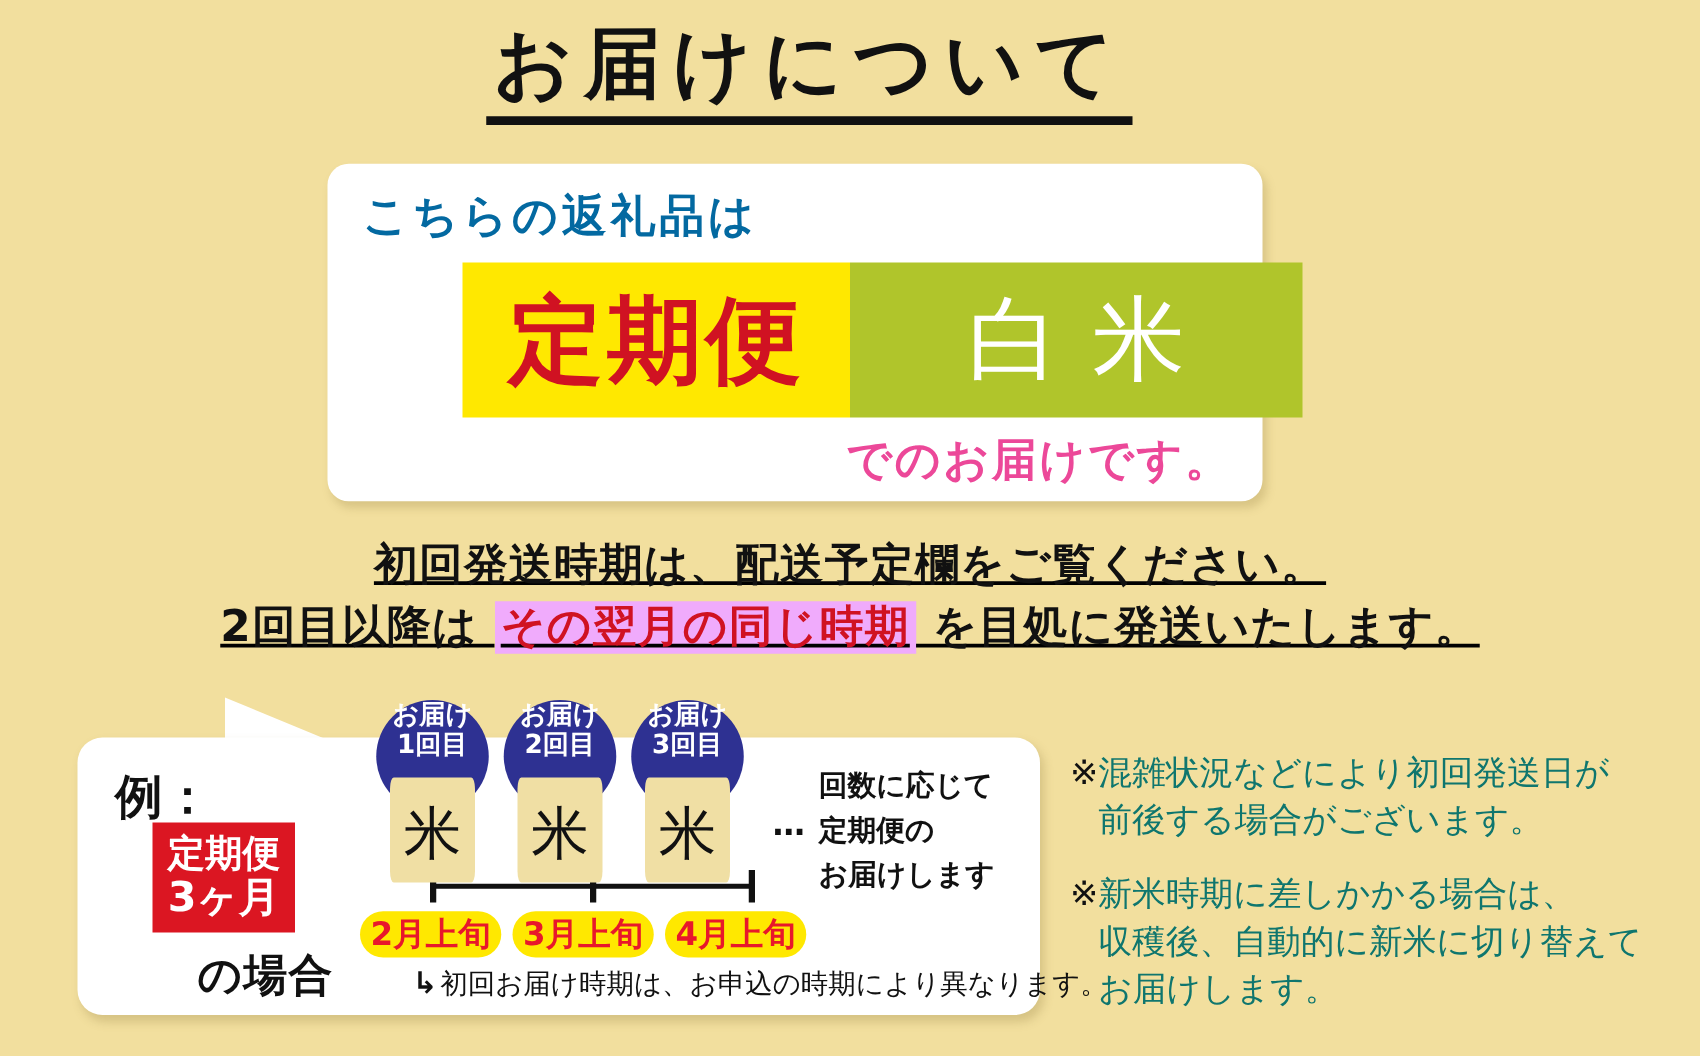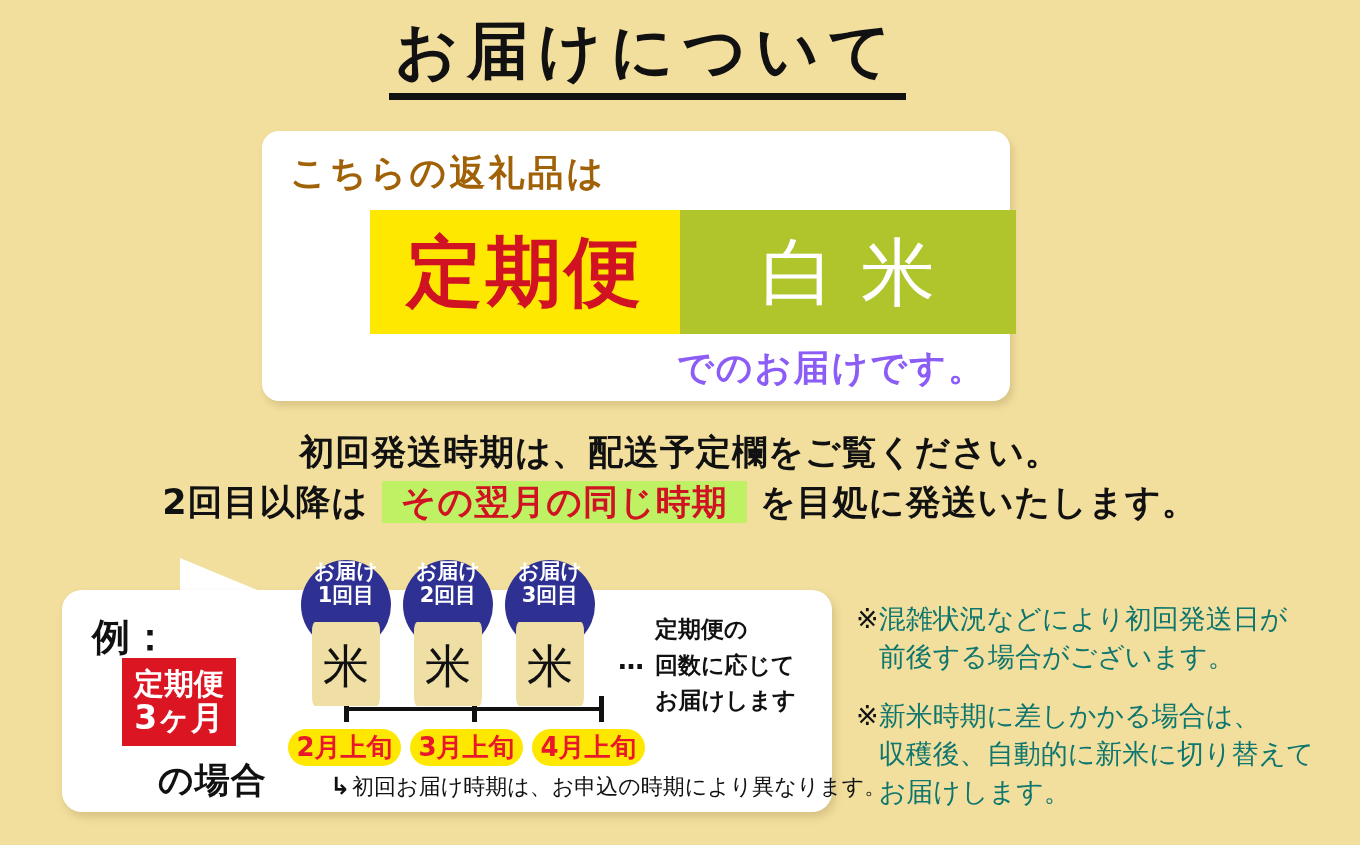--- a/index.html
+++ b/index.html
@@ -45,21 +45,21 @@
     border-radius: 17px;
     box-shadow: 3px 5px 7px rgba(150,130,70,0.28);
   }
   #card-lead {
     position: absolute;
     left: 28px;
     top: 18px;
     font-size: 36px;
     font-weight: 700;
     letter-spacing: 3px;
-    color: #a16207;
+    color: #0369a1;
   }
   #badge-row {
     position: absolute;
     left: 108px;
     top: 79px;
     display: flex;
   }
   .badge {
     display: flex;
     align-items: center;
@@ -71,61 +71,62 @@
     background: #FFE800;
   }
   #badge-teikibin .badge-text {
     font-size: 76px;
     font-weight: 700;
     color: #D01222;
     letter-spacing: 3px;
     line-height: 1;
   }
   #badge-hakumai {
-    width: 336px;
+    width: 362px;
     background: #B0C52B;
   }
   #badge-hakumai .badge-text {
     font-size: 74px;
     font-weight: 400;
     color: #FFFFFF;
     letter-spacing: 26px;
     text-indent: 26px;
     line-height: 1;
   }
   #card-tail {
     position: absolute;
     right: 24px;
     bottom: 8px;
     font-size: 36px;
     font-weight: 700;
     letter-spacing: 2px;
-    color: #8b5cf6;
+    color: #ec4899;
   }
 
   
   #notice-lines {
     position: absolute;
     left: 0;
     top: 428px;
     width: 1360px;
     text-align: center;
+    text-decoration: underline;
   }
   .notice-line {
     font-size: 35px;
     font-weight: 700;
     letter-spacing: 1px;
     color: #111111;
     line-height: 1.42;
     white-space: nowrap;
   }
   .hl-yellow {
-    background: #bef264;
+    background: #f0abfc;
     color: #D01222;
-    padding: 1px 19px;
+    padding: 1px 5px;
   }
 
   
   #example-card {
     position: absolute;
     left: 62px;
     top: 590px;
     width: 770px;
     height: 222px;
     background: #FFFFFF;
@@ -402,22 +403,22 @@
     <span class="step-circle-line">お届け</span>
     <span class="step-circle-line">3回目</span>
   </div>
   <div class="rice-bag">
     <span class="rice-bag-glyph">米</span>
   </div>
 </div>
 
 <div id="ellipsis-dots">…</div>
 <div id="repeat-note">
+  <div>回数に応じて</div>
   <div>定期便の</div>
-  <div>回数に応じて</div>
   <div>お届けします</div>
 </div>
 
 <div id="measure-bar">
   <div class="measure-tick" id="tick-1"></div>
   <div class="measure-tick" id="tick-2"></div>
   <div class="measure-tick" id="tick-3"></div>
 </div>
 
 <div class="date-pill" id="pill-1">2月上旬</div>

